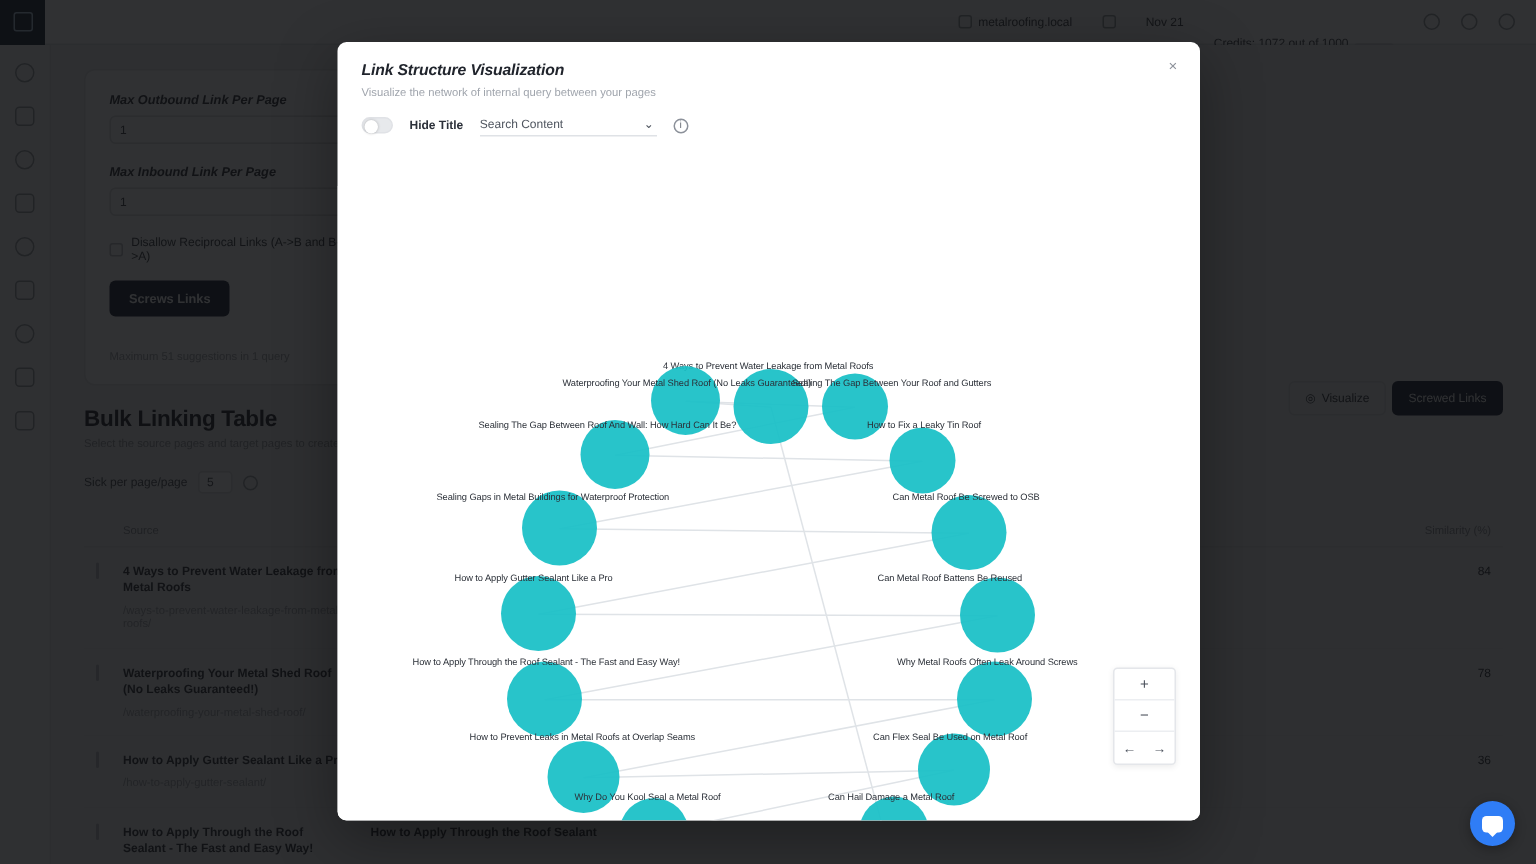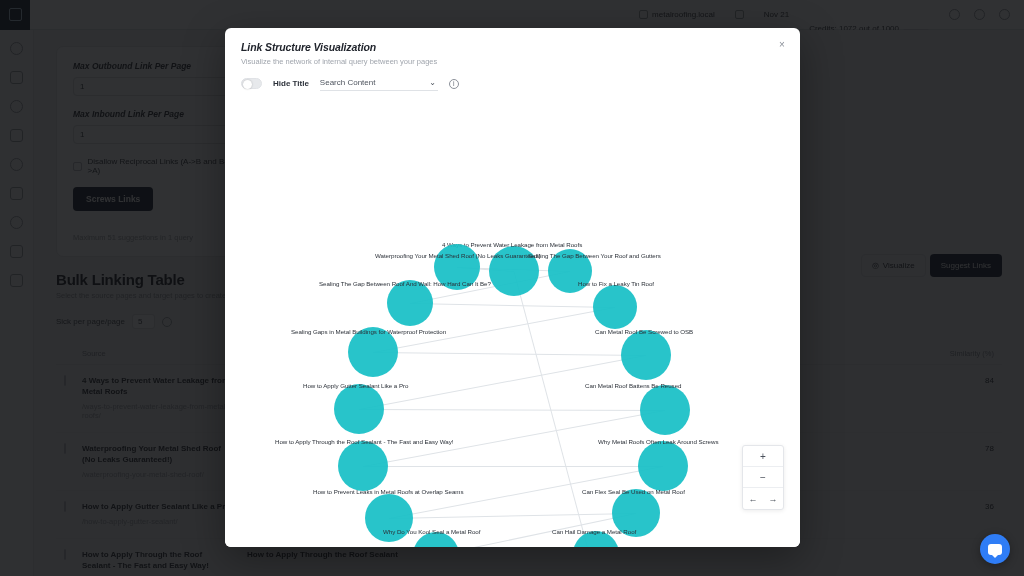--- a/index.html
+++ b/index.html
@@ -310,21 +310,21 @@
             </tr>
           </tbody>
       </table>
     </div>
 
     <div class="btn-row">
       <button class="ghost-btn">
         <span>◎</span>
         <span>Visualize</span>
       </button>
-      <button class="dark-btn">Suggest Links</button>
+      <button class="dark-btn">Screwed Links</button>
     </div>
 
   </div>
 </div>
 
 <div id="overlay"></div>
 
 <div id="modal">
 
   <div id="modal-head">

